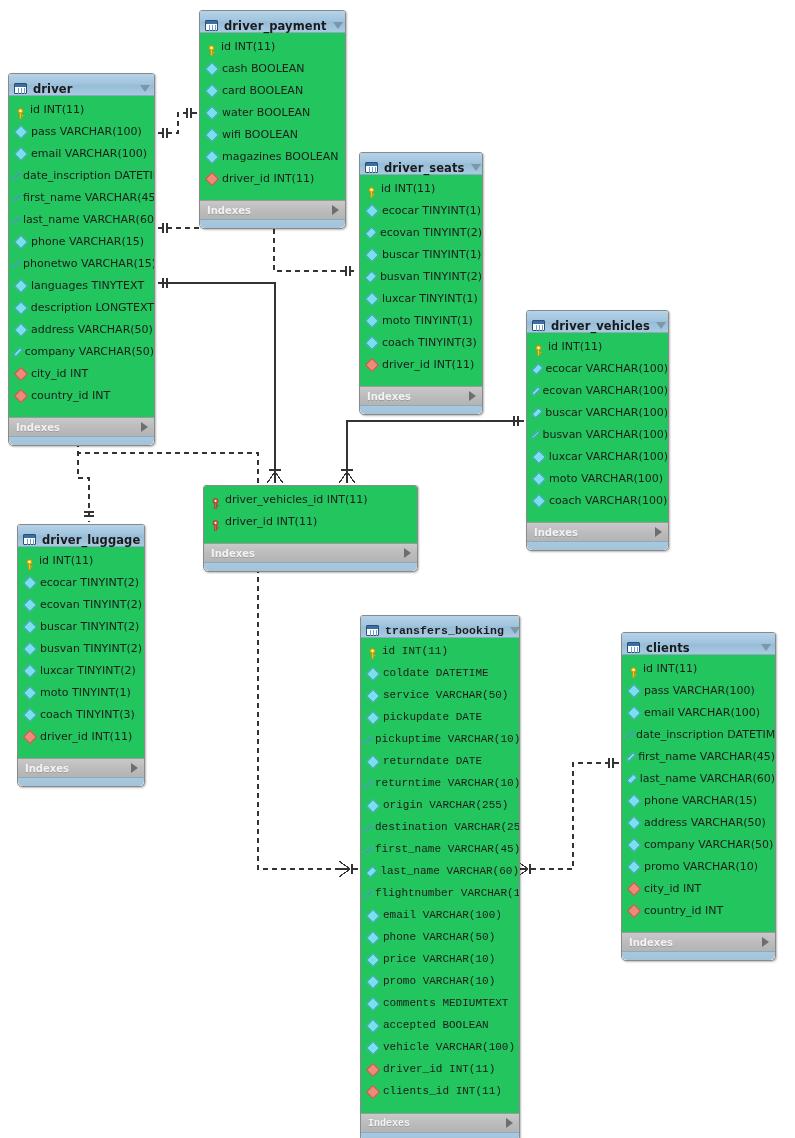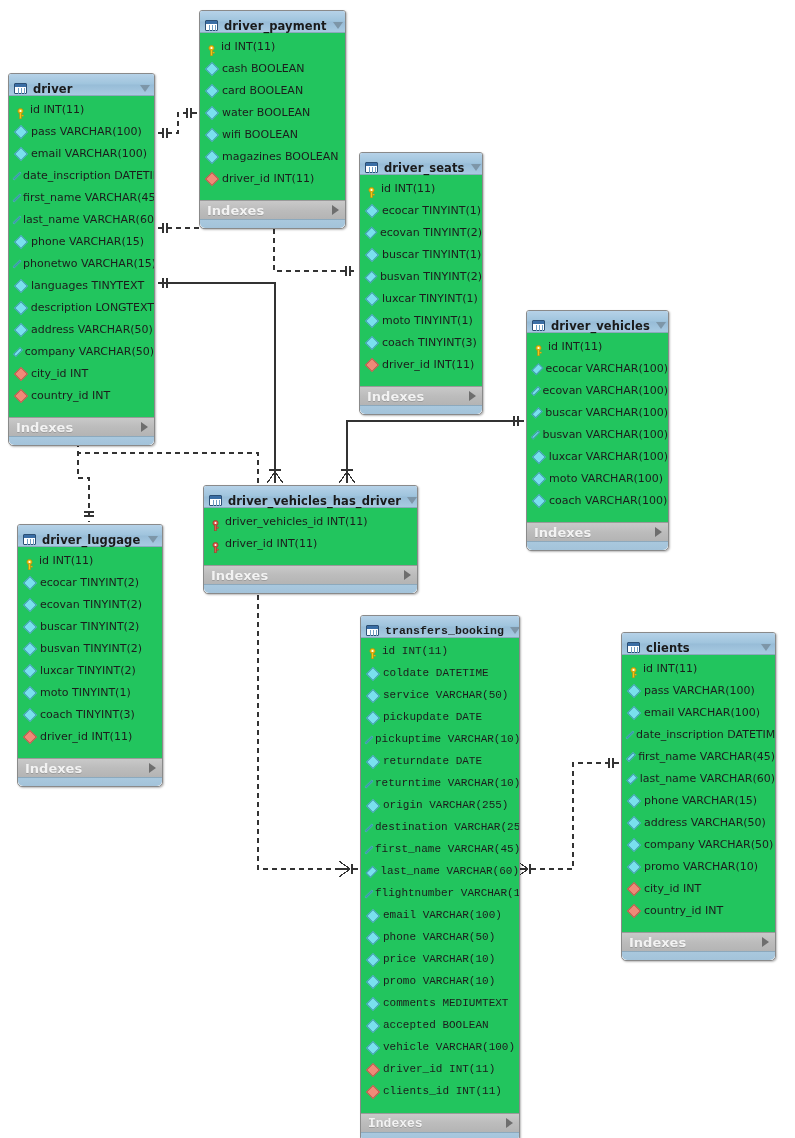--- a/index.html
+++ b/index.html
@@ -132,21 +132,21 @@
   .idx {
     height: 19px;
     box-sizing: border-box;
     background: linear-gradient(to bottom, #c9c9c9 0%, #bcbcbc 50%, #b4b4b4 100%);
     border-top: 1px solid #9a9a9a;
     display: flex;
     align-items: center;
     padding: 0 6px 0 7px;
   }
   .idx-txt {
-    font-size: 13px;
+    font-size: 10px;
     font-weight: bold;
     color: #f2f2f2;
     flex: 1 1 auto;
     text-shadow: 0 1px 0 rgba(0,0,0,0.15);
   }
   .idx-arrow {
     width: 0; height: 0;
     border-top: 5px solid transparent;
     border-bottom: 5px solid transparent;
     border-left: 7px solid #6e6e6e;
@@ -518,21 +518,21 @@
             <span class="col-txt">&nbsp;</span>
             <span class="col-txt">VARCHAR(100)</span>
           </div>
         </div>
         <div class="idx">
           <span class="idx-txt">Indexes</span>
           <span class="idx-arrow"></span>
         </div>
         <div class="foot"></div>
       </div>
-      <div class="tbl" style="left: 17px; top: 524px; width: 146px;">
+      <div class="tbl" style="left: 17px; top: 524px; width: 128px;">
         <div class="tbl-hd">
           <span class="tbl-ico"></span>
           <span class="tbl-name">driver_luggage</span>
           <span class="caret"></span>
         </div>
         <div class="cols">
           <div class="col">
             <span class="col-ico ic-key"><svg width="11" height="11" viewBox="0 0 11 11">
                 <circle cx="5.5" cy="3" r="2.6" fill="#f5c518" stroke="#b58f0d" stroke-width="0.8"></circle>
                 <circle cx="5.5" cy="3" r="1" fill="#ffffff"></circle>
@@ -592,25 +592,20 @@
             <span class="col-txt">INT(11)</span>
           </div>
         </div>
         <div class="idx">
           <span class="idx-txt">Indexes</span>
           <span class="idx-arrow"></span>
         </div>
         <div class="foot"></div>
       </div>
       <div class="tbl" style="left: 203px; top: 485px; width: 215px;">
-        <div class="tbl-hd">
-          <span class="tbl-ico"></span>
-          <span class="tbl-name">driver_vehicles_has_driver</span>
-          <span class="caret"></span>
-        </div>
         <div class="cols">
           <div class="col">
             <span class="col-ico ic-key"><svg width="11" height="11" viewBox="0 0 11 11">
                 <circle cx="5.5" cy="3" r="2.6" fill="#e05a4a" stroke="#9e3b2e" stroke-width="0.8"></circle>
                 <circle cx="5.5" cy="3" r="1" fill="#ffffff"></circle>
                 <rect x="4.6" y="4.8" width="1.8" height="6" fill="#e05a4a" stroke="#9e3b2e" stroke-width="0.6"></rect>
                 <rect x="6.4" y="7" width="2" height="1.2" fill="#e05a4a" stroke="#9e3b2e" stroke-width="0.5"></rect>
               </svg></span>
             <span class="col-txt">driver_vehicles_id</span>
             <span class="col-txt">&nbsp;</span>

